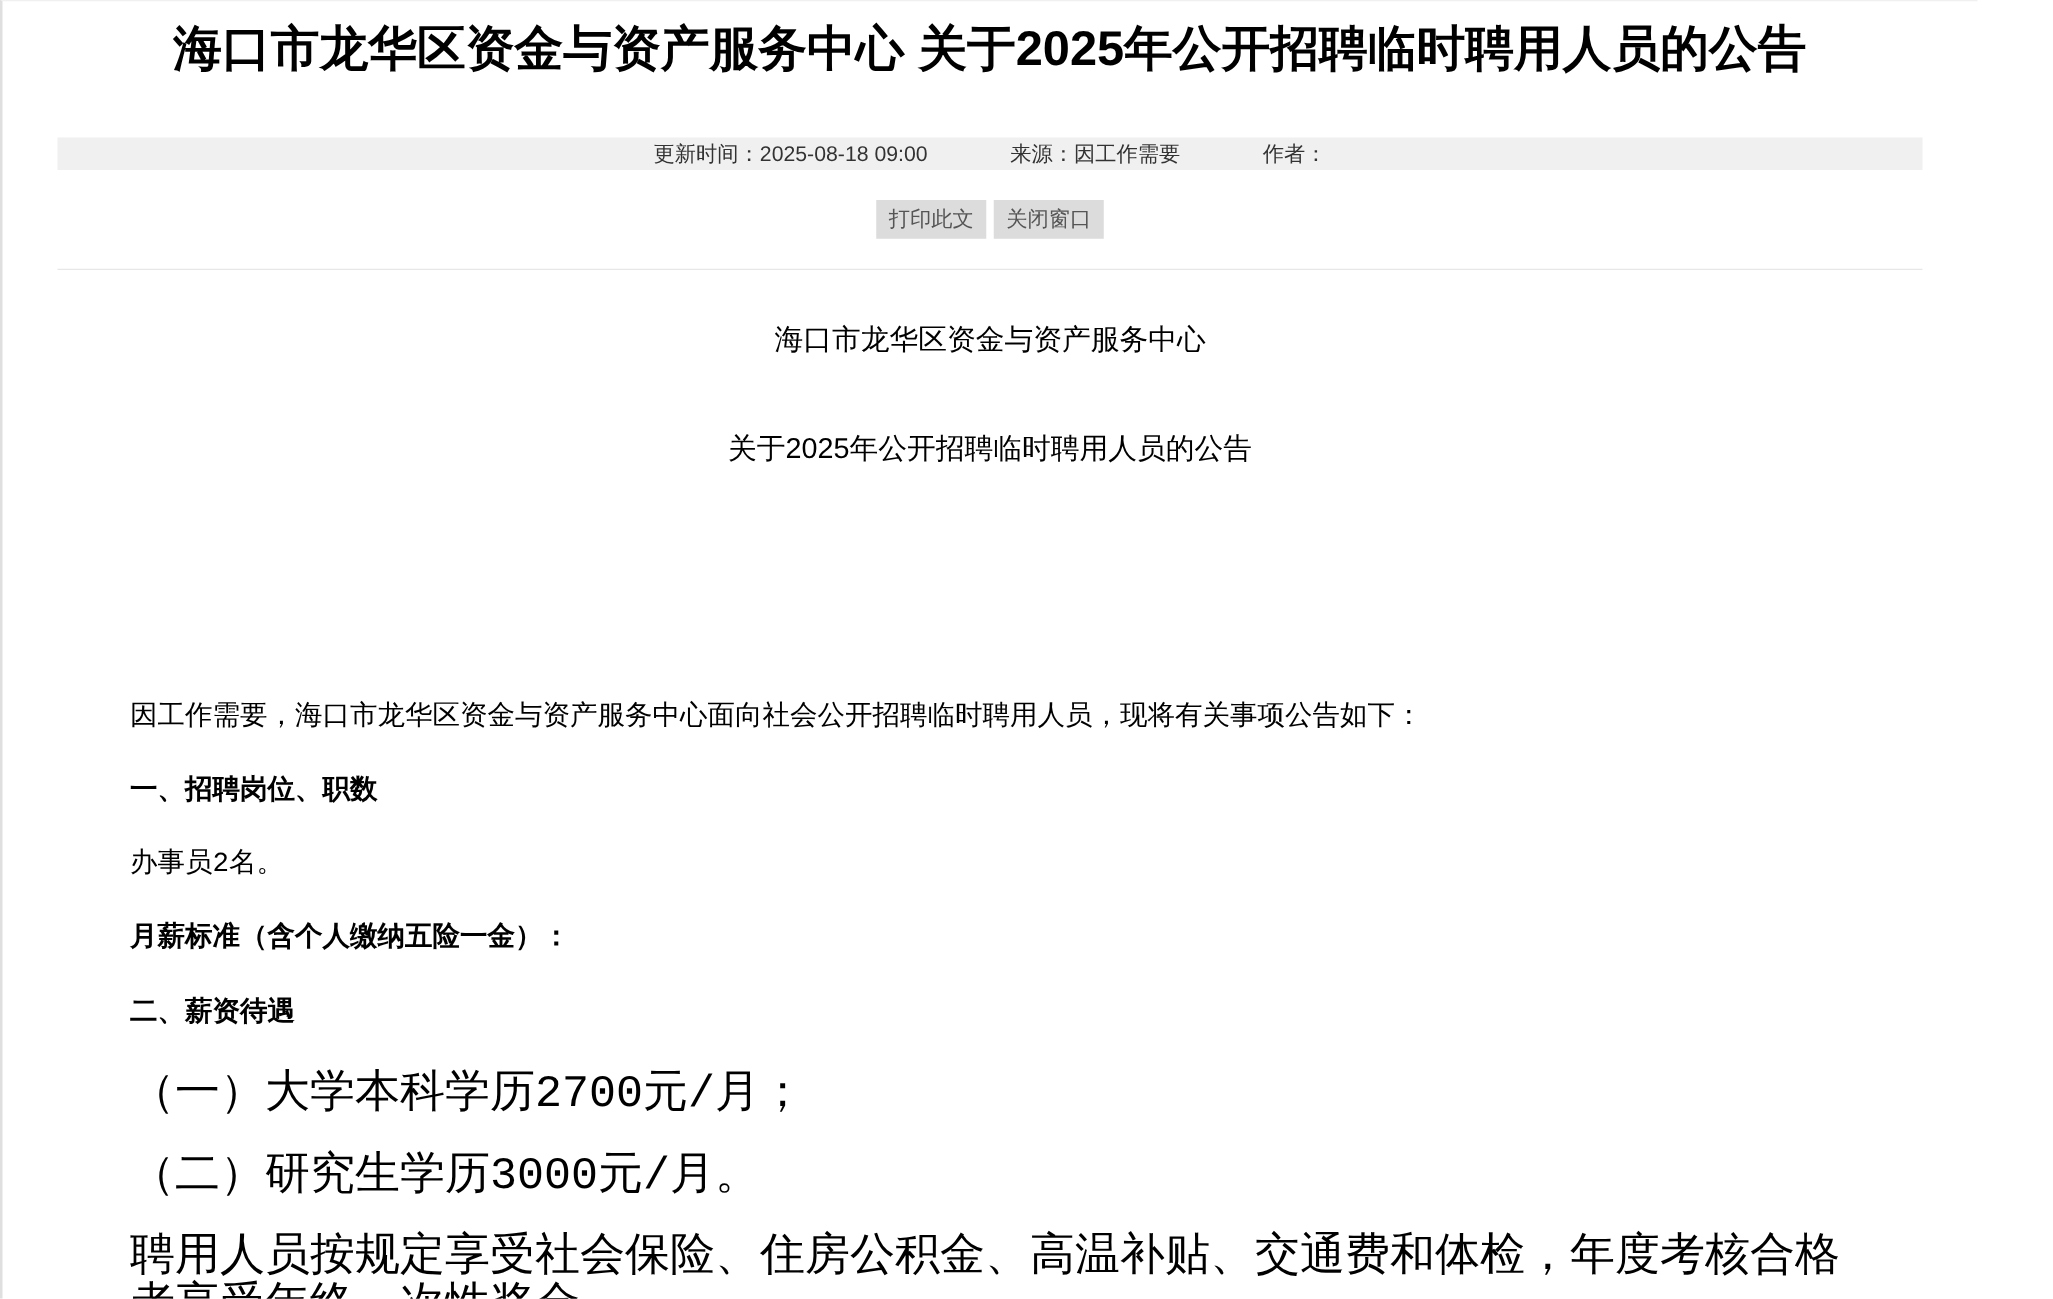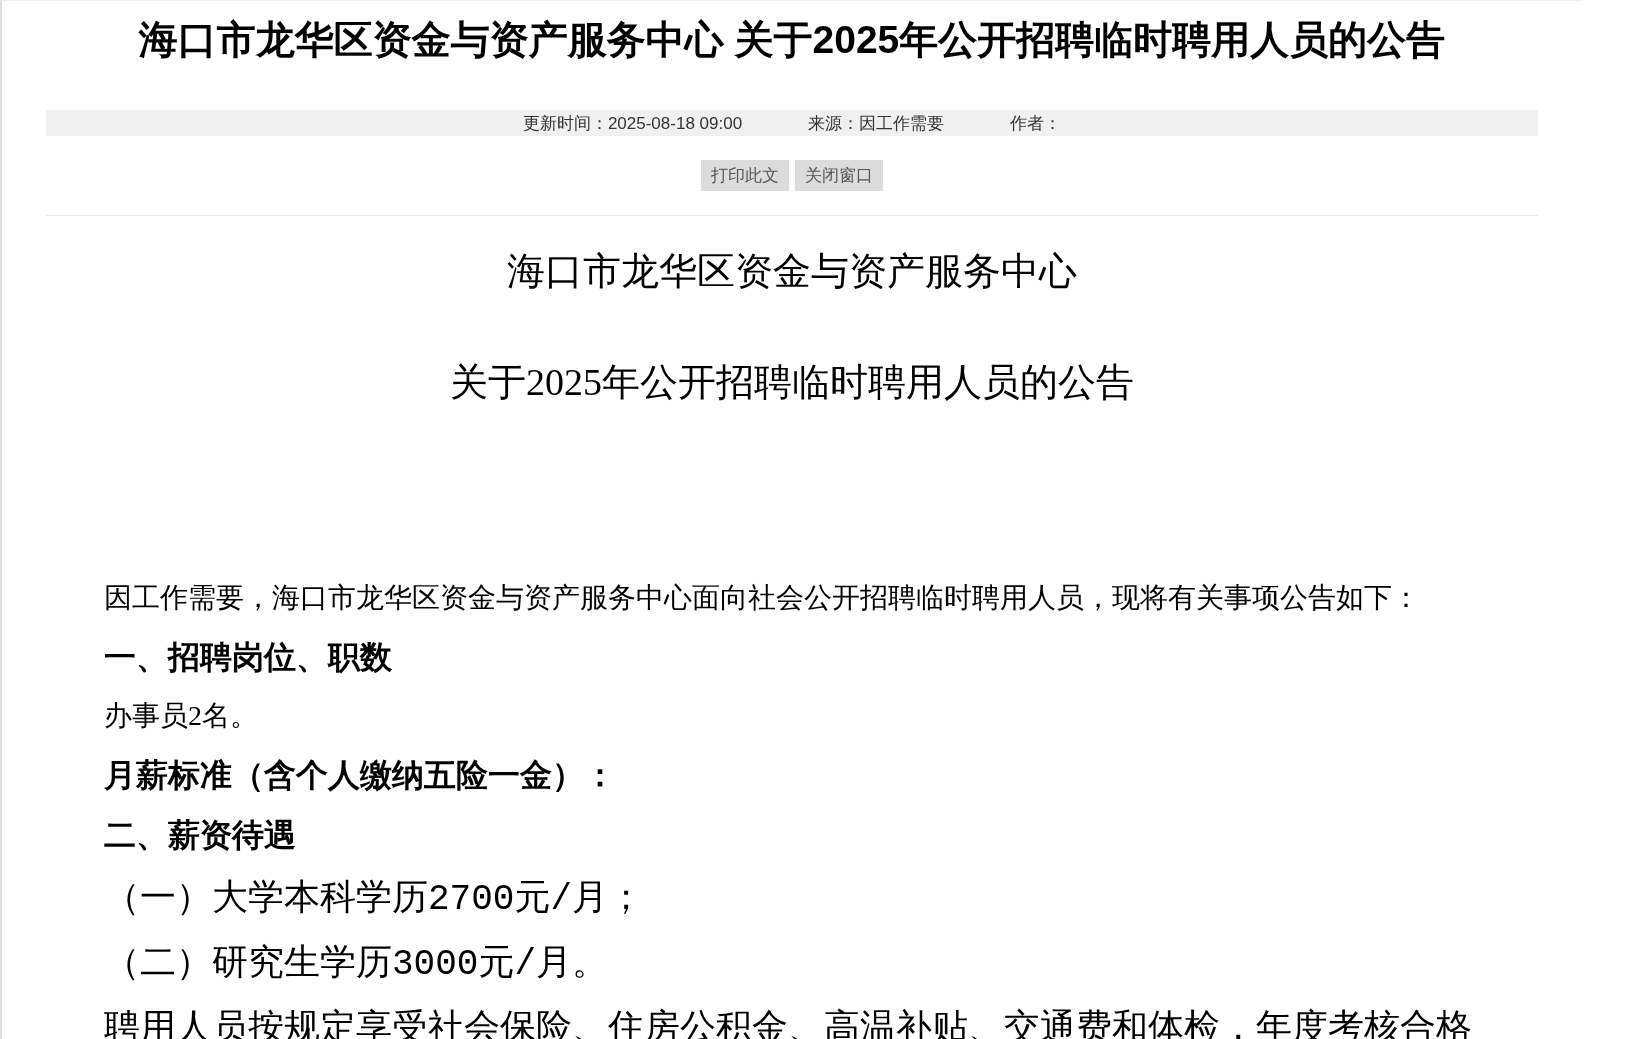--- a/index.html
+++ b/index.html
@@ -31,32 +31,32 @@
   }
   .btn {
     background:#dcdcdc; color:#555; font-size:17px;
     padding:13px 10px; display:inline-flex; align-items:center;
     text-decoration:none; cursor:pointer; border:none;
     font-family:"Liberation Sans", sans-serif;
   }
   .divider { margin-top:24px; border-bottom:1px solid #e7e7e7; height:0; }
   .doc-h {
     margin:37px 0 0 0; text-align:center;
-    font-size:38px; line-height:37px; font-weight:400; color:#000;
+    font-size:23px; line-height:37px; font-weight:400; color:#000;
   }
-  .doc-h2 { margin-top:74px;font-family:Liberation Serif, serif; }
+  .doc-h2 { margin-top:50px; }
   .doc-body { padding:183px 58px 0 58px; }
   .doc-body p { margin:0 0 30px 0; }
   .p-body {
-    font-size:28px; line-height:28px;
-    font-family:Liberation Serif, serif;
+    font-size:22px; line-height:28px;
+    font-family:Liberation Mono, monospace;
   }
   .p-head {
-    font-size:32px; line-height:30px; font-weight:700;
-    font-family:Liberation Sans, sans-serif;
+    font-size:22px; line-height:30px; font-weight:700;
+    font-family:Liberation Mono, monospace;
   }
   .doc-body p.p-big {
     font-size:36px; line-height:39px; margin-bottom:26px;
     font-family:Liberation Mono, monospace;
   }
 </style>
 </head>
 <body>
 
 <div class="page">

